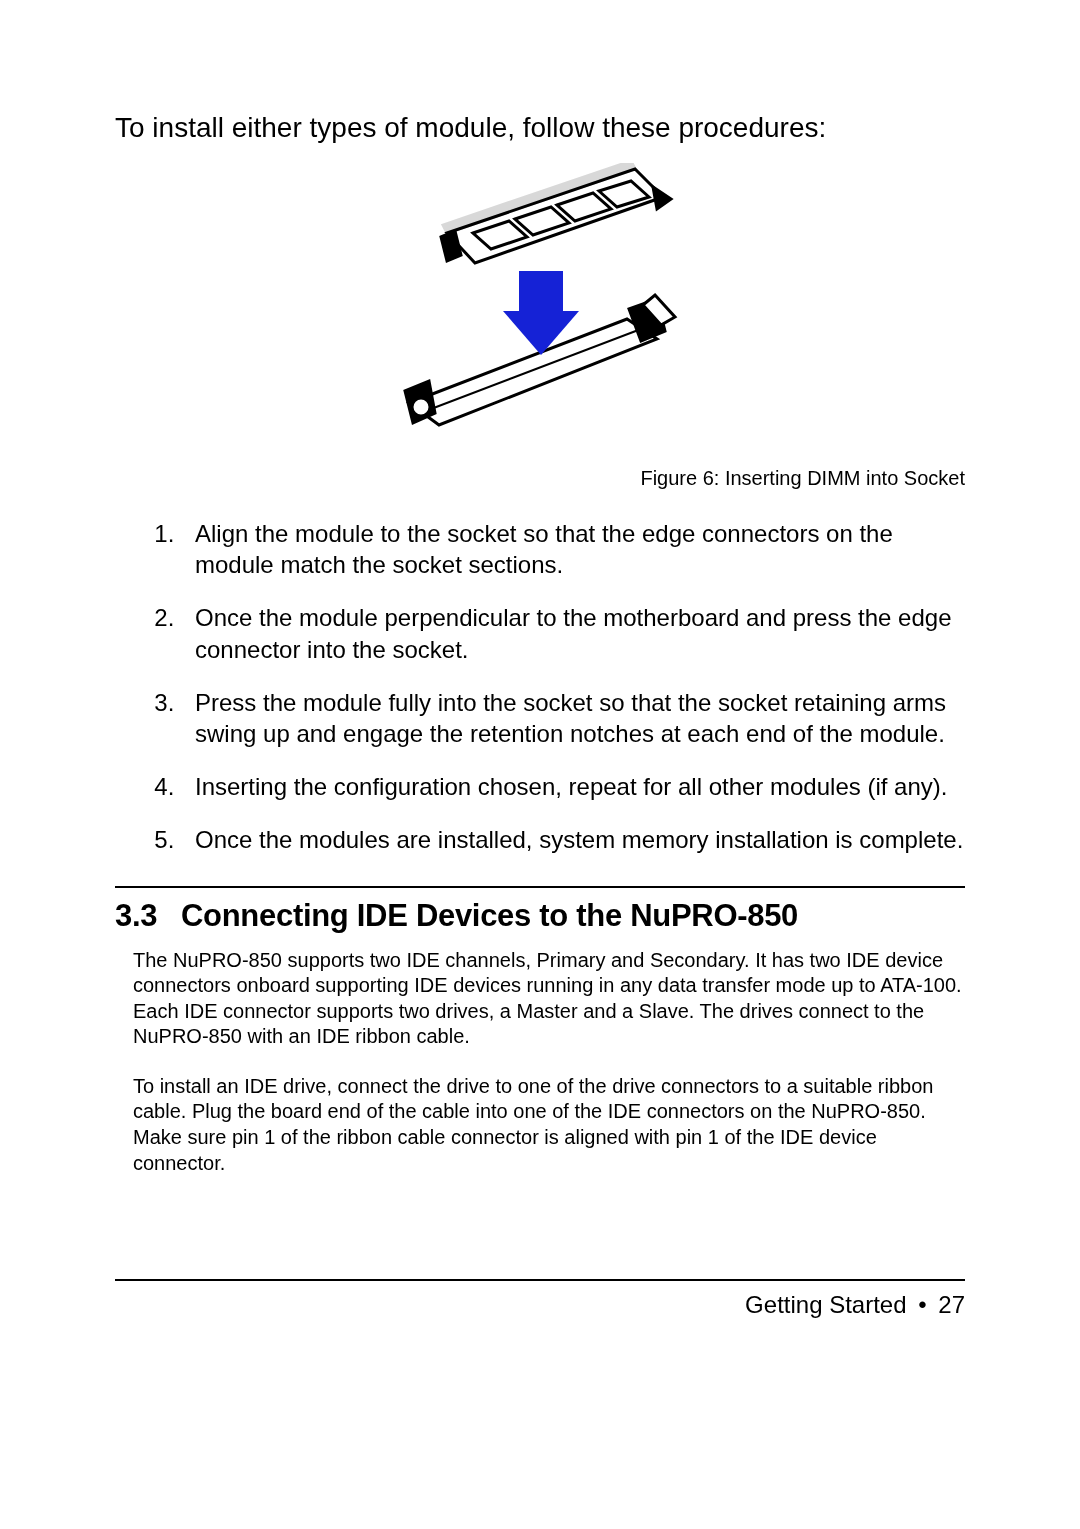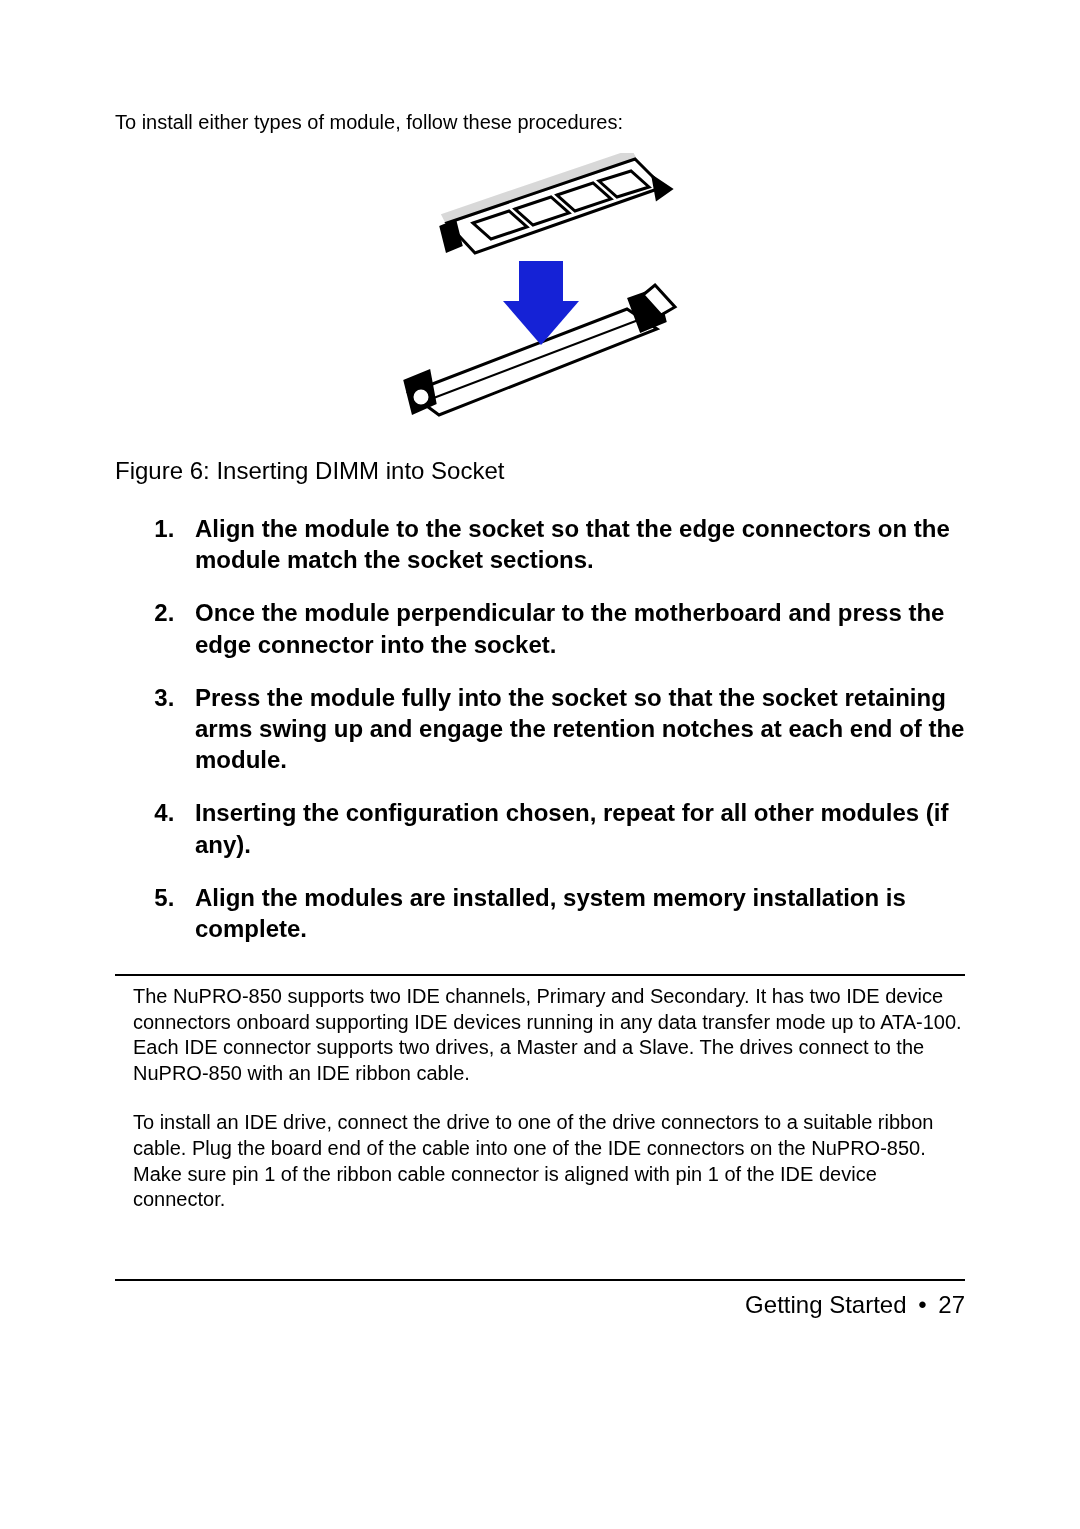--- a/index.html
+++ b/index.html
@@ -10,42 +10,41 @@
     color: #000;
   }
   .page {
     width: 1080px;
     height: 1529px;
     position: relative;
     box-sizing: border-box;
     padding: 110px 115px 0 115px;
   }
   .intro {
-    font-size: 20px;
+    font-size: 28px;
     line-height: 1.25;
     margin: 0 0 10px 0;
   }
   .figure-wrap {
     text-align: center;
     margin: 18px 0 8px 0;
   }
   .figure-wrap svg {
     display: inline-block;
   }
   .caption {
-    text-align: left;
-    font-size: 24px;
+    text-align: right;
+    font-size: 20px;
     margin: 20px 0 28px 0;
   }
   ol.steps {
     margin: 16px 0 30px 0;
     padding: 0 0 0 66px;
     font-size: 24px;
     line-height: 1.3;
-    font-weight: bold;
   }
   ol.steps li {
     padding-left: 14px;
     margin-bottom: 22px;
   }
   hr.rule {
     border: none;
     border-top: 2px solid #000;
     margin: 10px 0 8px 0;
   }
@@ -131,25 +130,29 @@
     </svg>
   </div>
 
   <p class="caption">Figure 6: Inserting DIMM into Socket</p>
 
   <ol class="steps">
     <li>Align the module to the socket so that the edge connectors on the module match the socket sections.</li>
     <li>Once the module perpendicular to the motherboard and press the edge connector into the socket.</li>
     <li>Press the module fully into the socket so that the socket retaining arms swing up and engage the retention notches at each end of the module.</li>
     <li>Inserting the configuration chosen, repeat for all other modules (if any).</li>
-    <li>Align the modules are installed, system memory installation is complete.</li>
+    <li>Once the modules are installed, system memory installation is complete.</li>
   </ol>
 
   <hr class="rule">
 
+  <div class="section-heading">
+    <span class="num">3.3</span>
+    <span>Connecting IDE Devices to the NuPRO-850</span>
+  </div>
 
   <p class="body-p">The NuPRO-850 supports two IDE channels, Primary and Secondary. It has two IDE device connectors onboard supporting IDE devices running in any data transfer mode up to ATA-100. Each IDE connector supports two drives, a Master and a Slave. The drives connect to the NuPRO-850 with an IDE ribbon cable.</p>
   <p class="body-p">To install an IDE drive, connect the drive to one of the drive connectors to a suitable ribbon cable. Plug the board end of the cable into one of the IDE connectors on the NuPRO-850.  Make sure pin 1 of the ribbon cable connector is aligned with pin 1 of the IDE device connector.</p>
 
   <div class="footer-area">
     <hr class="footer-rule">
     <div class="footer-text">
       <span>Getting Started</span>
       <span class="bullet">•</span>
       <span>27</span>

